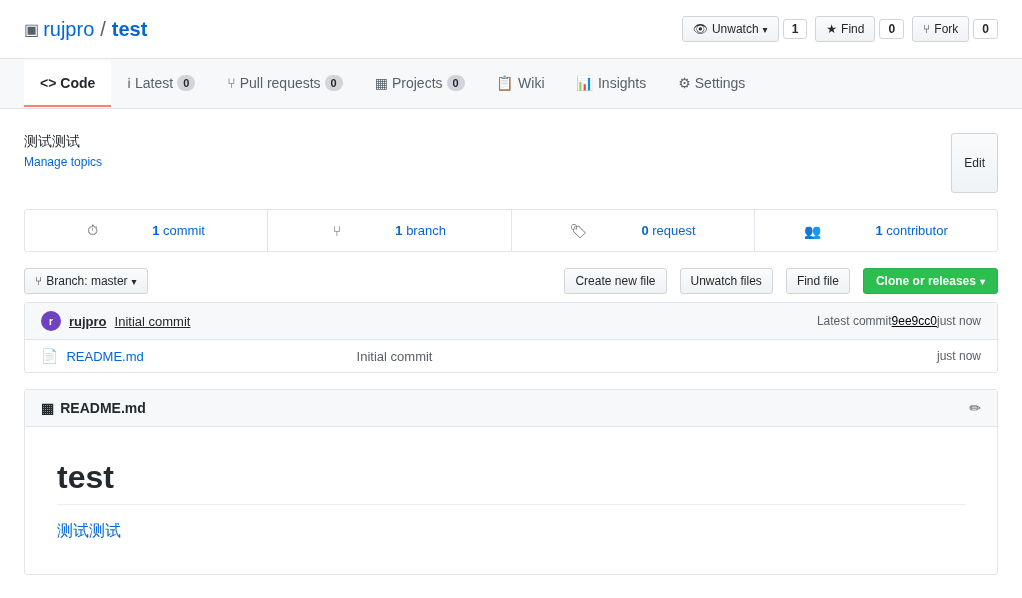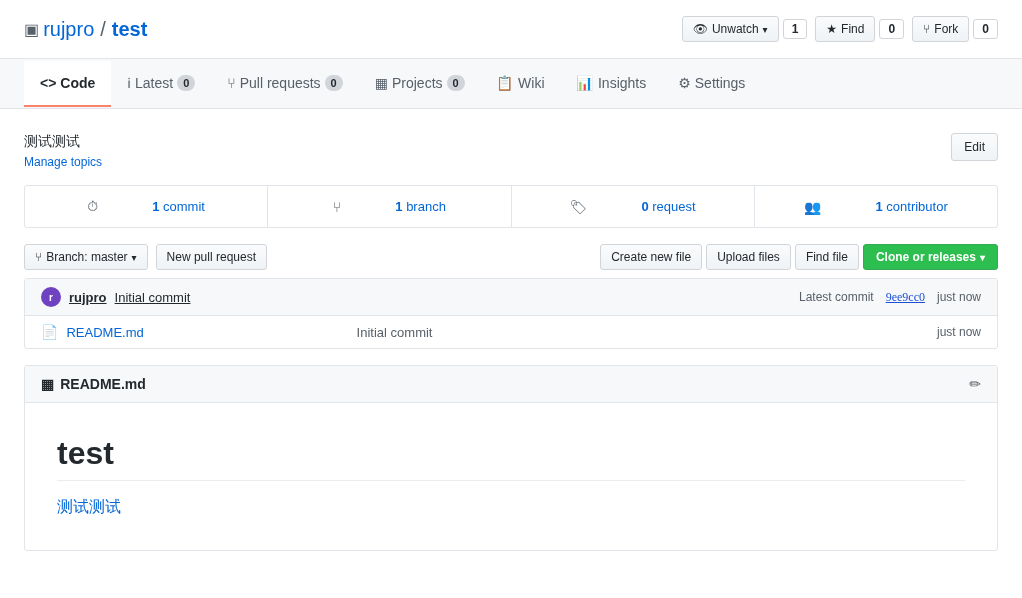--- a/index.html
+++ b/index.html
@@ -17,43 +17,43 @@
     .nav-tabs { display: flex; align-items: center; padding: 0 24px; border-bottom: 1px solid #e1e4e8; background: #f6f8fa; }
     .nav-tab { display: flex; align-items: center; gap: 4px; padding: 14px 16px; font-size: 14px; color: #586069; text-decoration: none; border-bottom: 2px solid transparent; cursor: pointer; white-space: nowrap; }
     .nav-tab.active { color: #24292e; border-bottom-color: #f9826c; font-weight: 600; background: #fff; }
     .tab-count { display: inline-flex; align-items: center; justify-content: center; padding: 2px 6px; background: #d1d5da; border-radius: 20px; font-size: 11px; font-weight: 600; color: #24292e; }
     
     .main-content { padding: 24px; }
     
     .repo-description { display: flex; justify-content: space-between; align-items: flex-start; margin-bottom: 16px; }
     .desc-text { font-size: 14px; color: #24292e; }
     .manage-topics { color: #0366d6; font-size: 12px; display: block; margin-top: 4px; text-decoration: none; }
-    .edit-btn { padding: 6px 12px; border: 1px solid #d1d5da; border-radius: 3px; background: linear-gradient(#fafbfc, #eff3f6); font-size: 12px; cursor: pointer; color: #24292e; }
+    .edit-btn { padding: 22px 12px; border: 1px solid #d1d5da; border-radius: 3px; background: linear-gradient(#fafbfc, #eff3f6); font-size: 12px; cursor: pointer; color: #24292e; }
     
     .stats-bar { display: flex; border: 1px solid #e1e4e8; border-radius: 3px; margin-bottom: 16px; }
     .stat-item { flex: 1; display: flex; align-items: center; justify-content: center; padding: 12px; border-right: 1px solid #e1e4e8; gap: 6px; }
     .stat-item:last-child { border-right: none; }
     .stat-link { color: #0366d6; text-decoration: none; font-size: 13px; margin-left: 48px; }
     
     .file-toolbar { display: flex; align-items: center; justify-content: space-between; margin-bottom: 8px; }
     .toolbar-left { display: flex; align-items: center; gap: 8px; }
-    .toolbar-right { display: flex; gap: 4px; }
+    .toolbar-right { display: flex; gap: 13px; }
     .branch-btn { display: flex; align-items: center; gap: 4px; padding: 5px 10px; border: 1px solid #d1d5da; border-radius: 3px; background: linear-gradient(#fafbfc, #eff3f6); font-size: 12px; cursor: pointer; color: #24292e; }
     .new-pr-btn { padding: 5px 10px; border: 1px solid #d1d5da; border-radius: 3px; background: linear-gradient(#fafbfc, #eff3f6); font-size: 12px; cursor: pointer; color: #24292e; }
     .toolbar-btn { padding: 5px 10px; border: 1px solid #d1d5da; border-radius: 3px; background: linear-gradient(#fafbfc, #eff3f6); font-size: 12px; cursor: pointer; color: #24292e; }
     .clone-btn { display: flex; align-items: center; gap: 4px; padding: 5px 12px; border: 1px solid #34a853; border-radius: 3px; background: #2cbe4e; color: white; font-size: 12px; font-weight: 600; cursor: pointer; }
     
     .file-table { border: 1px solid #e1e4e8; border-radius: 3px; margin-bottom: 16px; }
     .latest-commit-row { display: flex; align-items: center; justify-content: space-between; padding: 8px 16px; background: #f6f8fa; border-bottom: 1px solid #e1e4e8; }
     .commit-info { display: flex; align-items: center; gap: 8px; }
     .avatar-placeholder { width: 20px; height: 20px; border-radius: 50%; background: #6f42c1; display: inline-flex; align-items: center; justify-content: center; color: white; font-size: 10px; font-weight: 600; }
     .commit-author { color: #24292e; font-weight: 600; font-size: 13px; }
     .commit-message { color: #24292e; font-size: 13px; }
-    .commit-meta { color: #586069; font-size: 12px; display: flex; gap: 12px; align-items: center; }
-    .commit-hash { color: #1d4ed8; font-family: Liberation Serif, serif; font-size: 12px; }
+    .commit-meta { color: #586069; font-size: 12px; display: flex; gap: 0; align-items: center; }
+    .commit-hash { color: #000000; font-family: Liberation Sans, sans-serif; font-size: 12px; }
     
     .file-row { display: flex; align-items: center; padding: 8px 16px; border-bottom: 1px solid #eaecef; }
     .file-row:last-child { border-bottom: none; }
     .file-icon { margin-right: 8px; color: #586069; }
     .file-name { color: #0366d6; text-decoration: none; font-size: 13px; flex: 1; }
     .file-commit-msg { color: #586069; font-size: 13px; flex: 2; }
     .file-time { color: #586069; font-size: 12px; text-align: right; }
     
     .readme-section { border: 1px solid #e1e4e8; border-radius: 3px; }
     .readme-header { display: flex; align-items: center; justify-content: space-between; padding: 10px 16px; background: #f6f8fa; border-bottom: 1px solid #e1e4e8; }
@@ -168,25 +168,24 @@
     </div>
   </div>
 
   <div class="file-toolbar">
     <div class="toolbar-left">
       <button class="branch-btn">
         <span>⑂</span>
         <span>Branch: master</span>
         <span style="font-size:10px;">▾</span>
       </button>
-      <button class="new-pr-btn">New pull request</button>
     </div>
     <div class="toolbar-right">
       <button class="toolbar-btn">Create new file</button>
-      <button class="toolbar-btn">Upload files</button>
+      <button class="toolbar-btn">Unwatch files</button>
       <button class="toolbar-btn">Find file</button>
       <button class="clone-btn">
         <span>Clone or releases</span>
         <span style="font-size:10px;">▾</span>
       </button>
     </div>
   </div>
 
   <div class="file-table">
 

